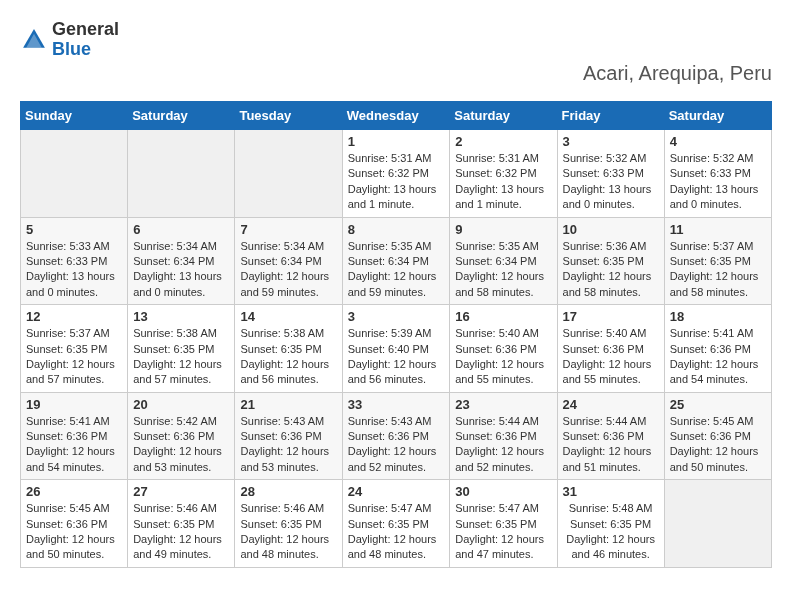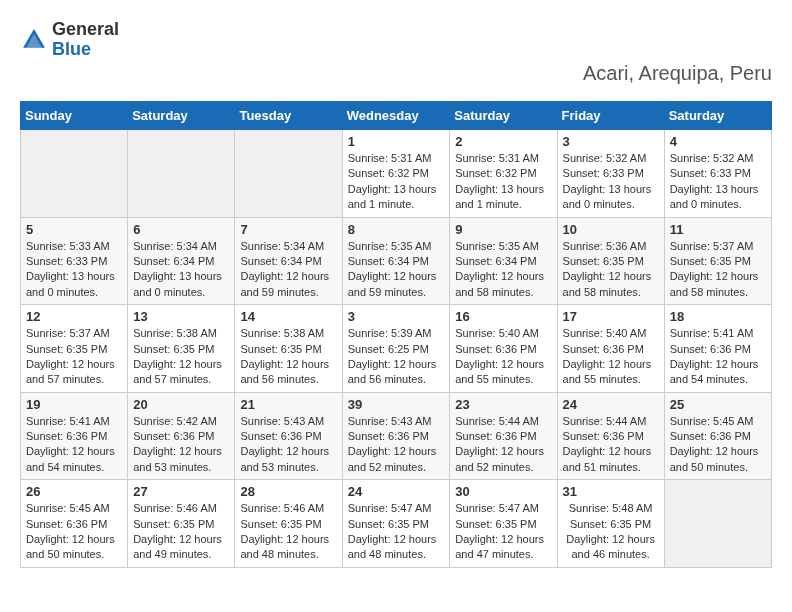--- a/index.html
+++ b/index.html
@@ -220,21 +220,21 @@
         <td>
           <span class="day-num">14</span>
           <div class="day-info" style="white-space: pre-line;">Sunrise: 5:38 AM
 Sunset: 6:35 PM
 Daylight: 12 hours
 and 56 minutes.</div>
         </td>
         <td>
           <span class="day-num">3</span>
           <div class="day-info" style="white-space: pre-line;">Sunrise: 5:39 AM
-Sunset: 6:25 PM
+Sunset: 6:40 PM
 Daylight: 12 hours
 and 56 minutes.</div>
         </td>
         <td>
           <span class="day-num">16</span>
           <div class="day-info" style="white-space: pre-line;">Sunrise: 5:40 AM
 Sunset: 6:36 PM
 Daylight: 12 hours
 and 55 minutes.</div>
         </td>
@@ -269,21 +269,21 @@
 and 53 minutes.</div>
         </td>
         <td>
           <span class="day-num">21</span>
           <div class="day-info" style="white-space: pre-line;">Sunrise: 5:43 AM
 Sunset: 6:36 PM
 Daylight: 12 hours
 and 53 minutes.</div>
         </td>
         <td>
-          <span class="day-num">39</span>
+          <span class="day-num">33</span>
           <div class="day-info" style="white-space: pre-line;">Sunrise: 5:43 AM
 Sunset: 6:36 PM
 Daylight: 12 hours
 and 52 minutes.</div>
         </td>
         <td>
           <span class="day-num">23</span>
           <div class="day-info" style="white-space: pre-line;">Sunrise: 5:44 AM
 Sunset: 6:36 PM
 Daylight: 12 hours

